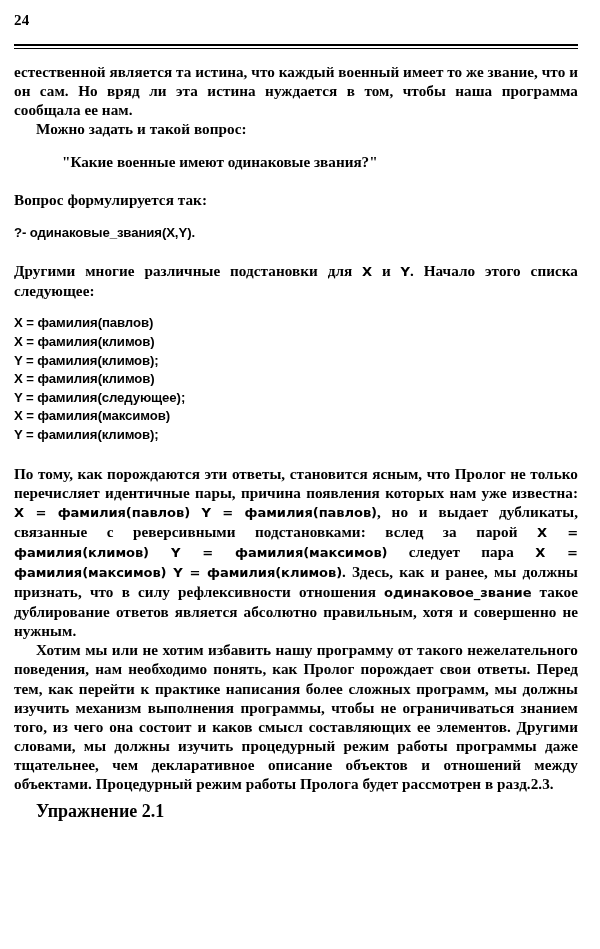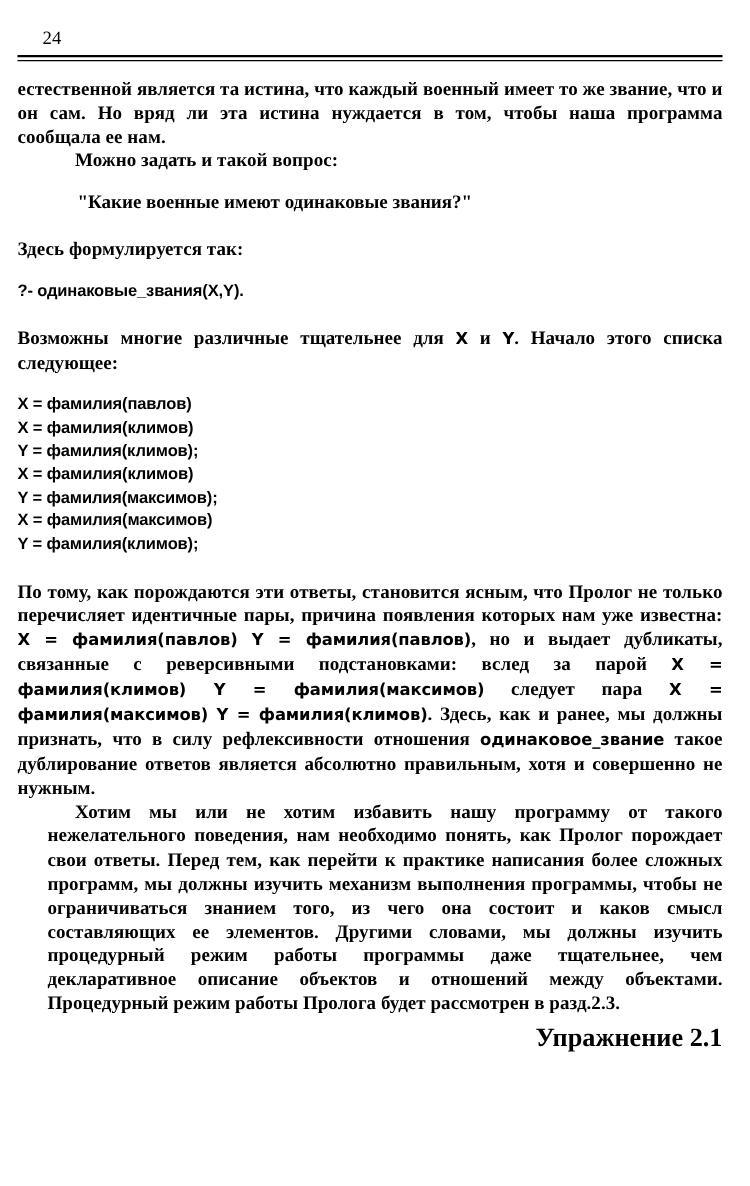--- a/index.html
+++ b/index.html
@@ -21,27 +21,26 @@
     width: 600px;
     height: 949px;
     box-sizing: border-box;
     padding: 0 22px 0 14px;
   }
 
   
   .folio {
     position: absolute;
     left: 14px;
-    top: 22px;
+    top: 11px;
     font-family: "Liberation Serif", serif;
-    font-weight: normal;
+    font-weight: bold;
     font-size: 15px;
     line-height: 18px;
     letter-spacing: 0.2px;
-    margin-left: 20px;
   }
 
   .rule-group {
     position: absolute;
     left: 14px;
     top: 44px;
     width: 564px;
   }
   .rule-thick {
     height: 2px;
@@ -71,21 +70,20 @@
     line-height: 19.1px;
     text-align: justify;
     text-justify: inter-word;
     font-weight: 600;
     letter-spacing: 0.05px;
     -moz-text-align-last: left;
     text-align-last: left;
   }
   p.para.indent {
     text-indent: 22px;
-    margin-left: 24px;
   }
   p.para.noindent {
     text-indent: 0;
   }
 
   .gap-sm { height: 9px; }
   .gap-md { height: 14px; }
   .gap-lg { height: 19px; }
   .gap-xs { height: 5px; }
 
@@ -119,23 +117,23 @@
     font-weight: bold;
     font-size: 13.1px;
     letter-spacing: -0.1px;
   }
 
   h3.ex-heading {
     margin: 0;
     padding-left: 22px;
     font-family: "Liberation Serif", serif;
     font-weight: bold;
-    font-size: 21px;
+    font-size: 18px;
     line-height: 19.1px;
-    text-align: right;
+    text-align: left;
   }
 </style>
 </head>
 <body>
 
 <div class="page">
 
   <div class="folio">24</div>
 
   <div class="rule-group">
@@ -149,38 +147,38 @@
     <p class="para noindent">естественной является та истина, что каждый военный имеет то же звание, что и он сам. Но вряд ли эта истина нуждается в том, чтобы наша программа сообщала ее нам.</p>
 
     <p class="para indent">Можно задать и такой вопрос:</p>
 
     <div class="gap-md"></div>
 
     <p class="quote-line">"Какие военные имеют одинаковые звания?"</p>
 
     <div class="gap-lg"></div>
 
-    <p class="para noindent">Здесь формулируется так:</p>
+    <p class="para noindent">Вопрос формулируется так:</p>
 
     <div class="gap-md"></div>
 
     <p class="code-line">?- одинаковые_звания(X,Y).</p>
 
     <div class="gap-lg"></div>
 
-    <p class="para noindent"><span>Возможны многие различные тщательнее для </span><span class="inl">X</span><span> и </span><span class="inl">Y</span><span>. Начало этого списка следующее:</span></p>
+    <p class="para noindent"><span>Другими многие различные подстановки для </span><span class="inl">X</span><span> и </span><span class="inl">Y</span><span>. Начало этого списка следующее:</span></p>
 
     <div class="gap-md"></div>
 
     <div class="code-block">
       <p class="code-line">X = фамилия(павлов)</p>
       <p class="code-line">X = фамилия(климов)</p>
       <p class="code-line">Y = фамилия(климов);</p>
       <p class="code-line">X = фамилия(климов)</p>
-      <p class="code-line">Y = фамилия(максимов);</p>
+      <p class="code-line">Y = фамилия(следующее);</p>
       <p class="code-line">X = фамилия(максимов)</p>
       <p class="code-line">Y = фамилия(климов);</p>
     </div>
 
     <div class="gap-lg"></div>
 
     <p class="para noindent"><span>По тому, как порождаются эти ответы, становится ясным, что Пролог не только перечисляет идентичные пары, причина появления которых нам уже известна: </span><span class="inl">X = фамилия(павлов) Y = фамилия(павлов)</span><span>, но и выдает дубликаты, связанные с реверсивными подстановками: вслед за парой </span><span class="inl">X = фамилия(климов) Y = фамилия(максимов)</span><span> следует пара </span><span class="inl">X = фамилия(максимов) Y = фамилия(климов)</span><span>. Здесь, как и ранее, мы должны признать, что в силу рефлексивности отношения </span><span class="inl">одинаковое_звание</span><span> такое дублирование ответов является абсолютно правильным, хотя и совершенно не нужным.</span></p>
 
     <p class="para indent">Хотим мы или не хотим избавить нашу программу от такого нежелательного поведения, нам необходимо понять, как Пролог порождает свои ответы. Перед тем, как перейти к практике написания более сложных программ, мы должны изучить механизм выполнения программы, чтобы не ограничиваться знанием того, из чего она состоит и каков смысл составляющих ее элементов. Другими словами, мы должны изучить процедурный режим работы программы даже тщательнее, чем декларативное описание объектов и отношений между объектами. Процедурный режим работы Пролога будет рассмотрен в разд.2.3.</p>
 

